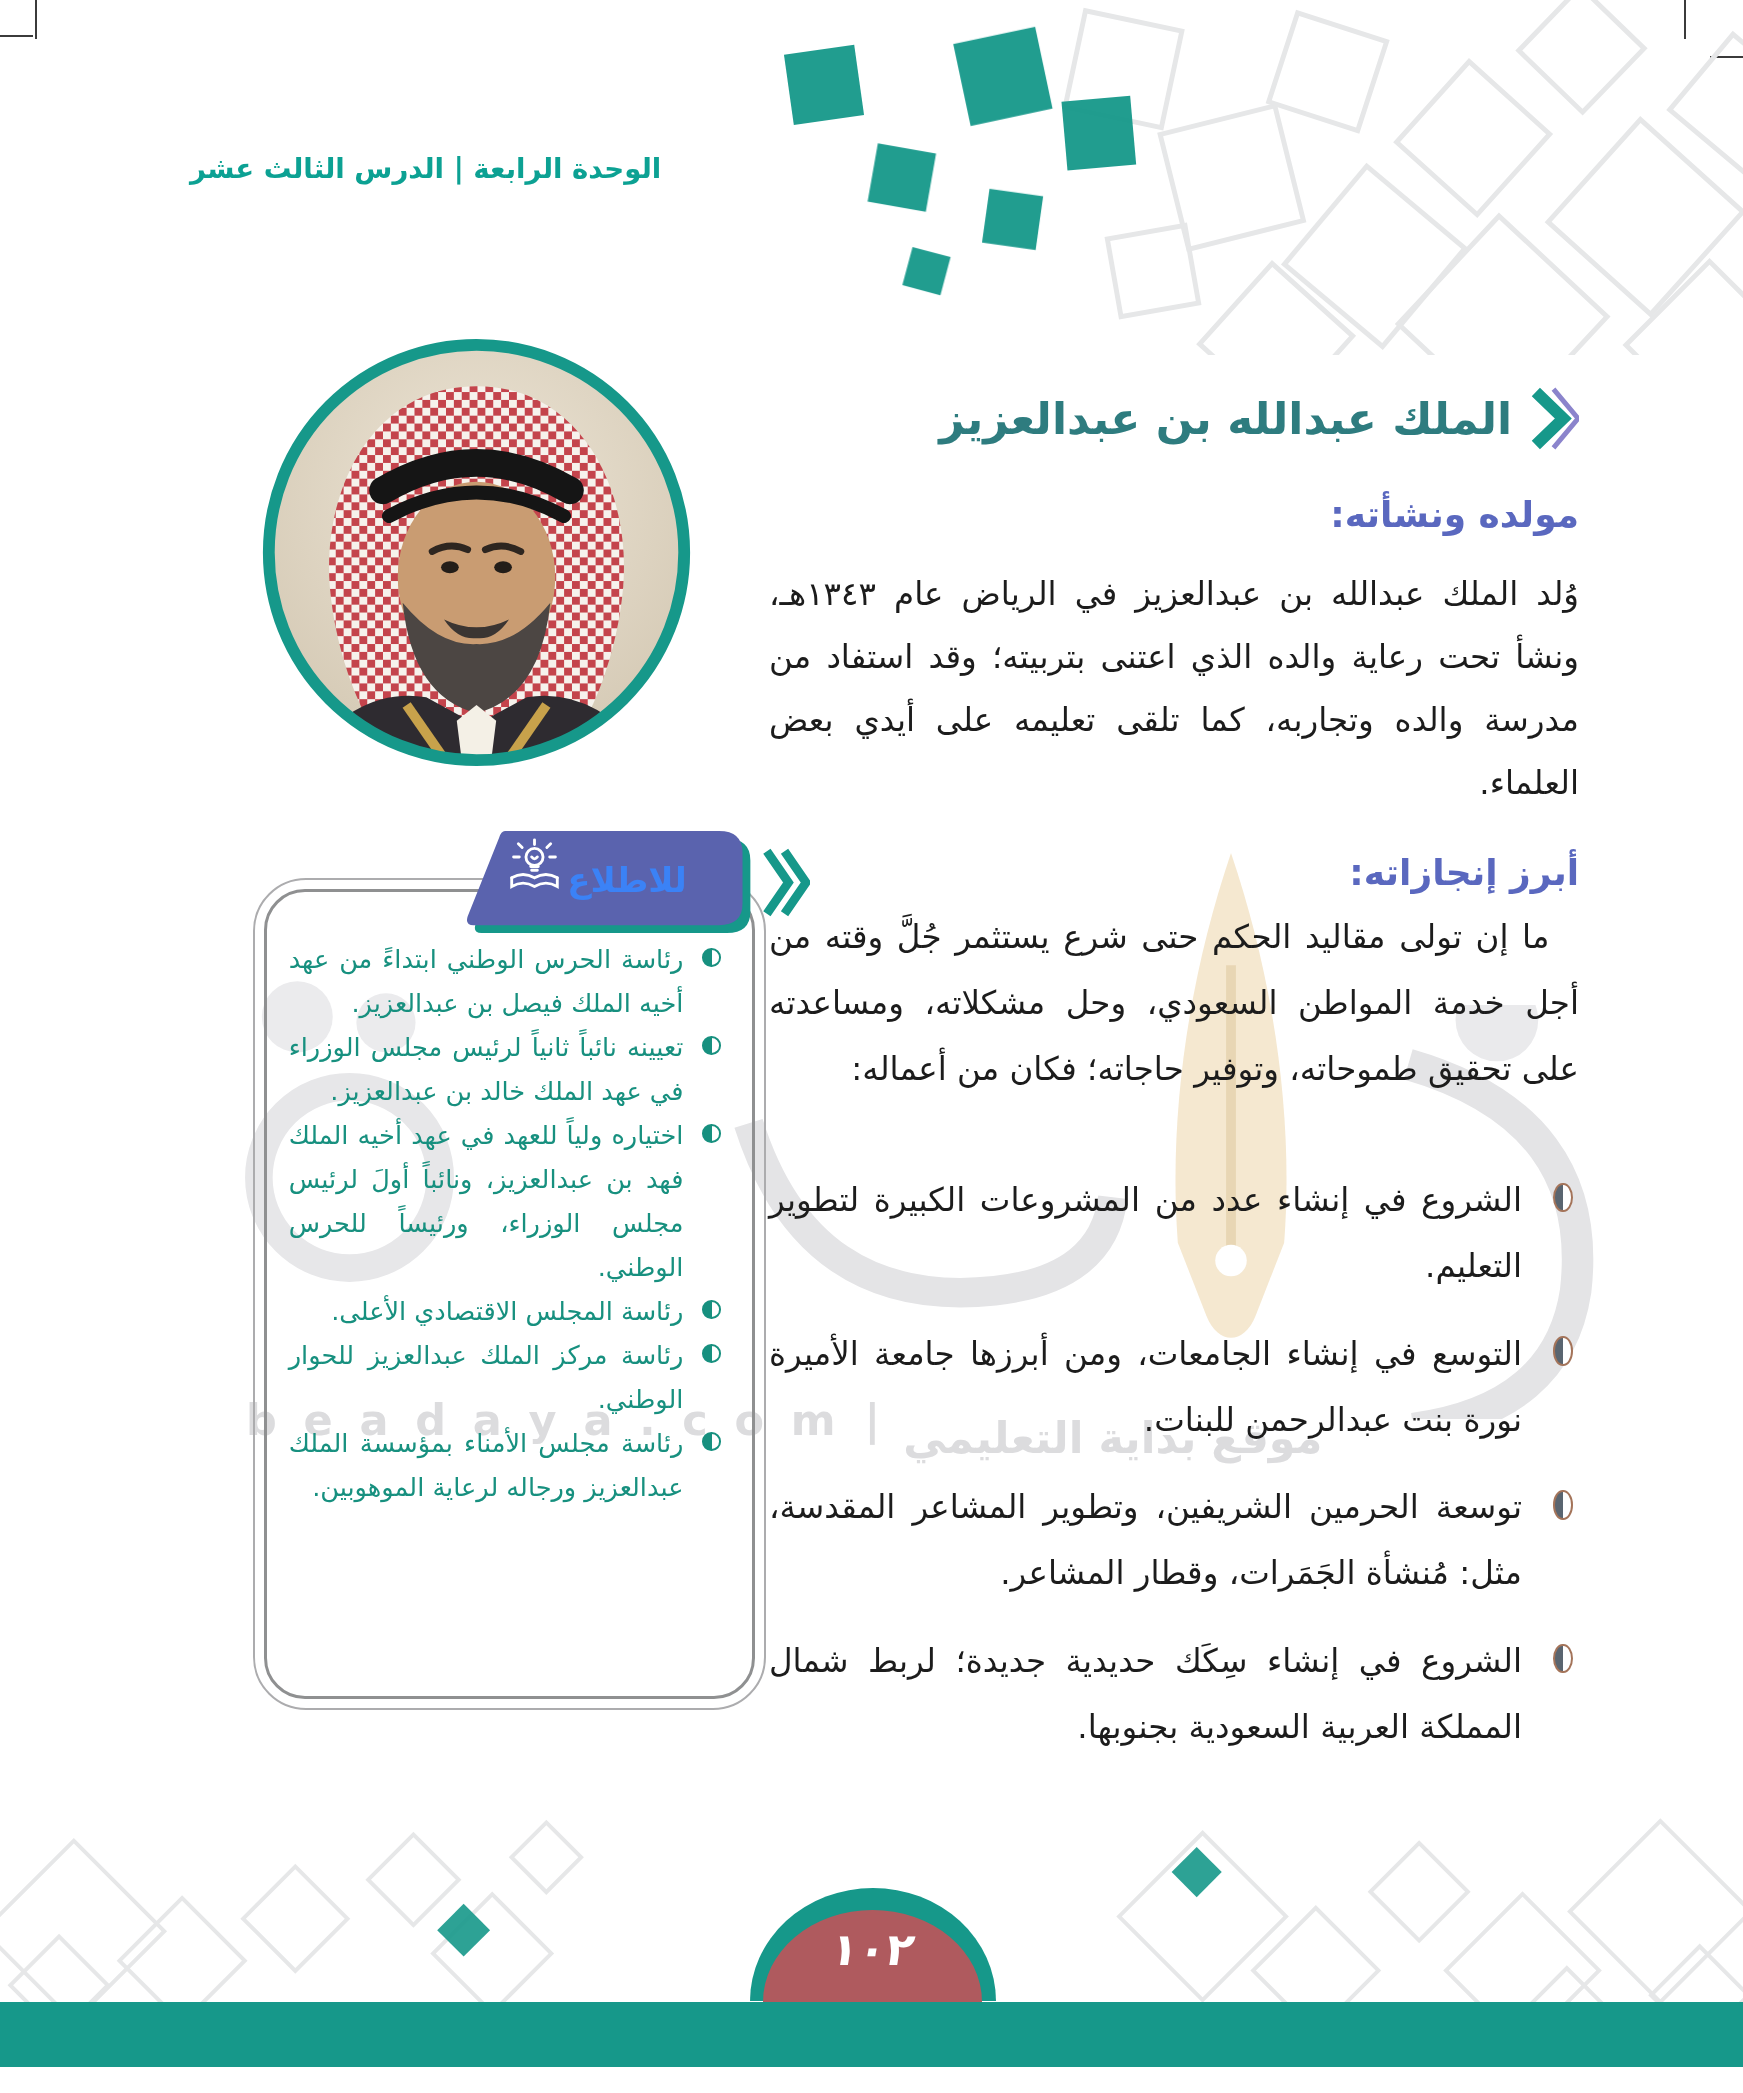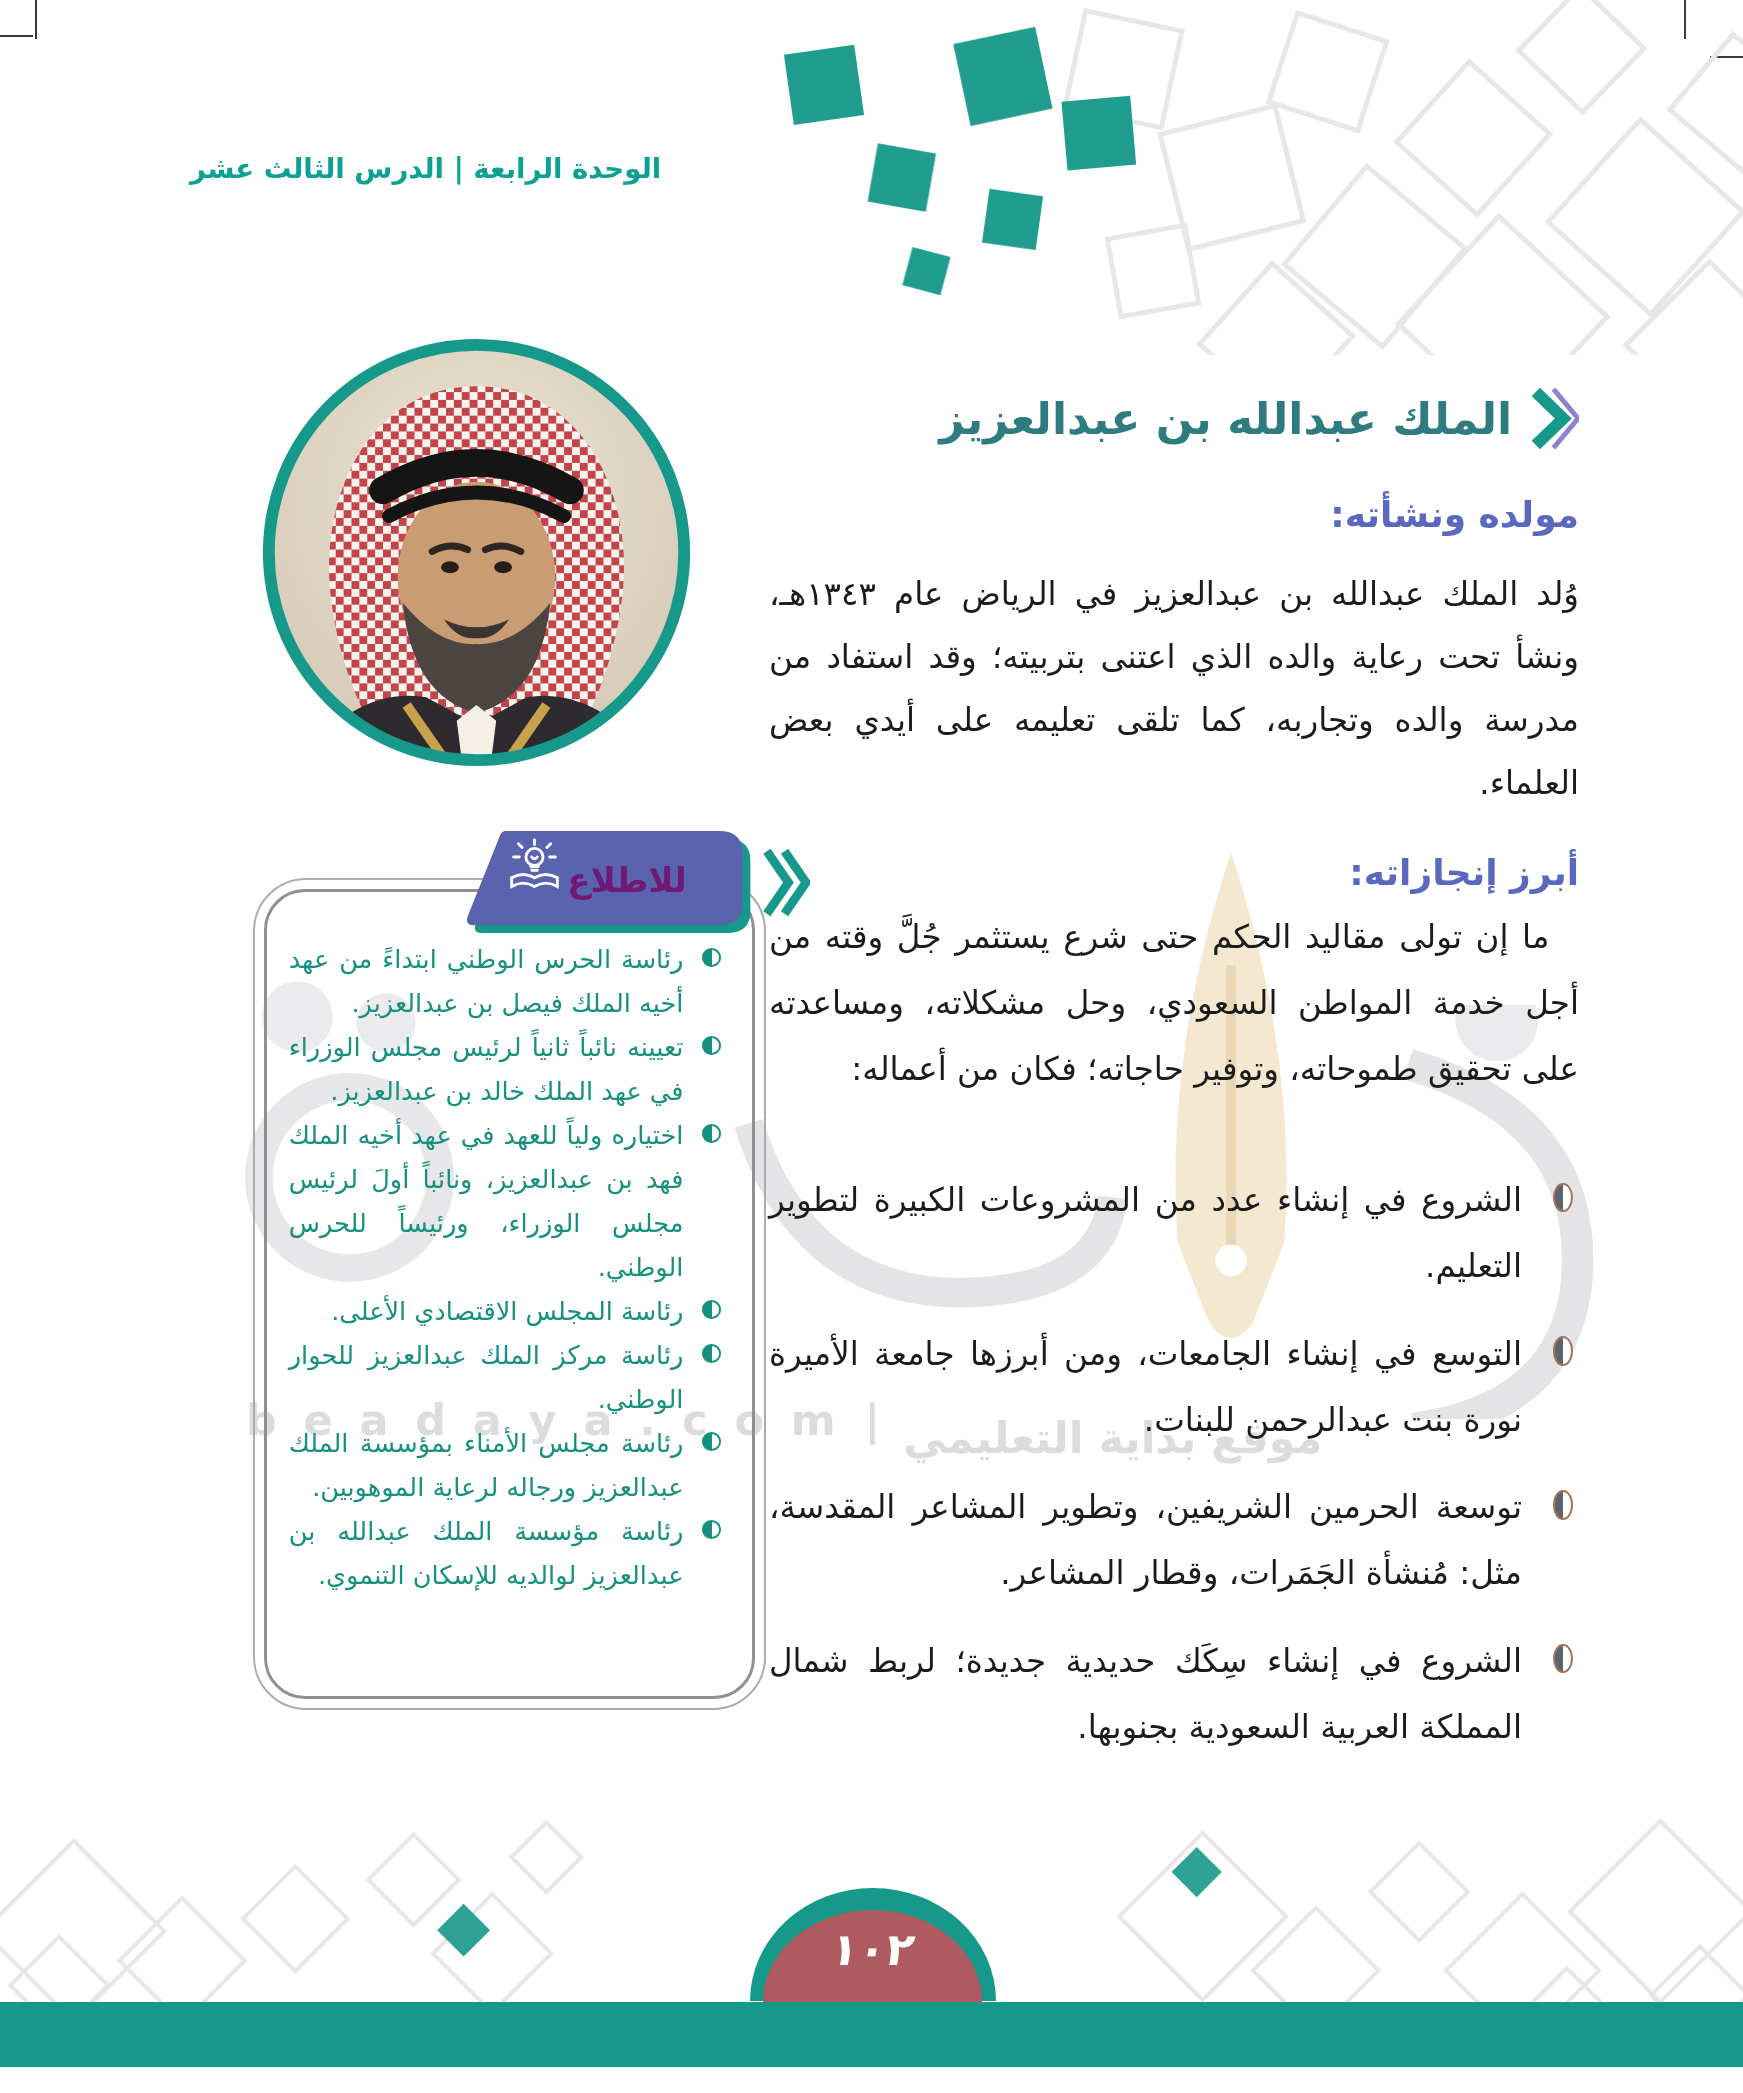--- a/index.html
+++ b/index.html
@@ -53,21 +53,21 @@
   .lens{position:absolute;right:5.9px;top:15.8px;width:19.7px;height:29.6px;border-radius:50%;
         border:2px solid #A4745A;background:linear-gradient(90deg,#5A6570 52%,#fff 48%);}
   
   .badge-row{position:absolute;left:463px;top:829px;z-index:3;display:flex;align-items:center;}
   .badge{position:relative;width:296px;height:106px;}
   .badge svg{position:absolute;left:0;top:0;}
   .badge-content{
     position:absolute;left:43px;top:7.9px;width:242px;height:87px;display:flex;direction:ltr;
     align-items:center;justify-content:center;gap:13.8px;
   }
-  .badge-label{color:#701a75;font-size:34px;font-weight:bold;direction:rtl;}
+  .badge-label{color:#3b82f6;font-size:34px;font-weight:bold;direction:rtl;}
   .badge-chevrons{margin-left:2px;}
   
   .info-box{
     position:absolute;left:264px;top:889px;width:491px;height:810px;z-index:2;
     border:3px solid var(--frame-gray);border-radius:41px;direction:rtl;
     padding:29.6px 27.6px 0 21.7px;
   }
   .info-box::before{
     content:"";position:absolute;inset:-13.8px;border:2px solid #ACACAE;border-radius:53px;
     pointer-events:none;
@@ -299,24 +299,20 @@
         <li>
           <span class="dot"></span>
           <span>رئاسة مركز الملك عبدالعزيز للحوار الوطني.</span>
         </li>
 
         <li>
           <span class="dot"></span>
           <span>رئاسة مجلس الأمناء بمؤسسة الملك عبدالعزيز ورجاله لرعاية الموهوبين.</span>
         </li>
 
-        <li>
-          <span class="dot"></span>
-          <span>رئاسة مؤسسة الملك عبدالله بن عبدالعزيز لوالديه للإسكان التنموي.</span>
-        </li>
       </ul>
   </div>
 
   <div class="footer-band"></div>
   <div class="dome-outer"></div>
   <div class="dome-inner"></div>
   <div class="page-num">١٠٢</div>
 
 </div>
 

